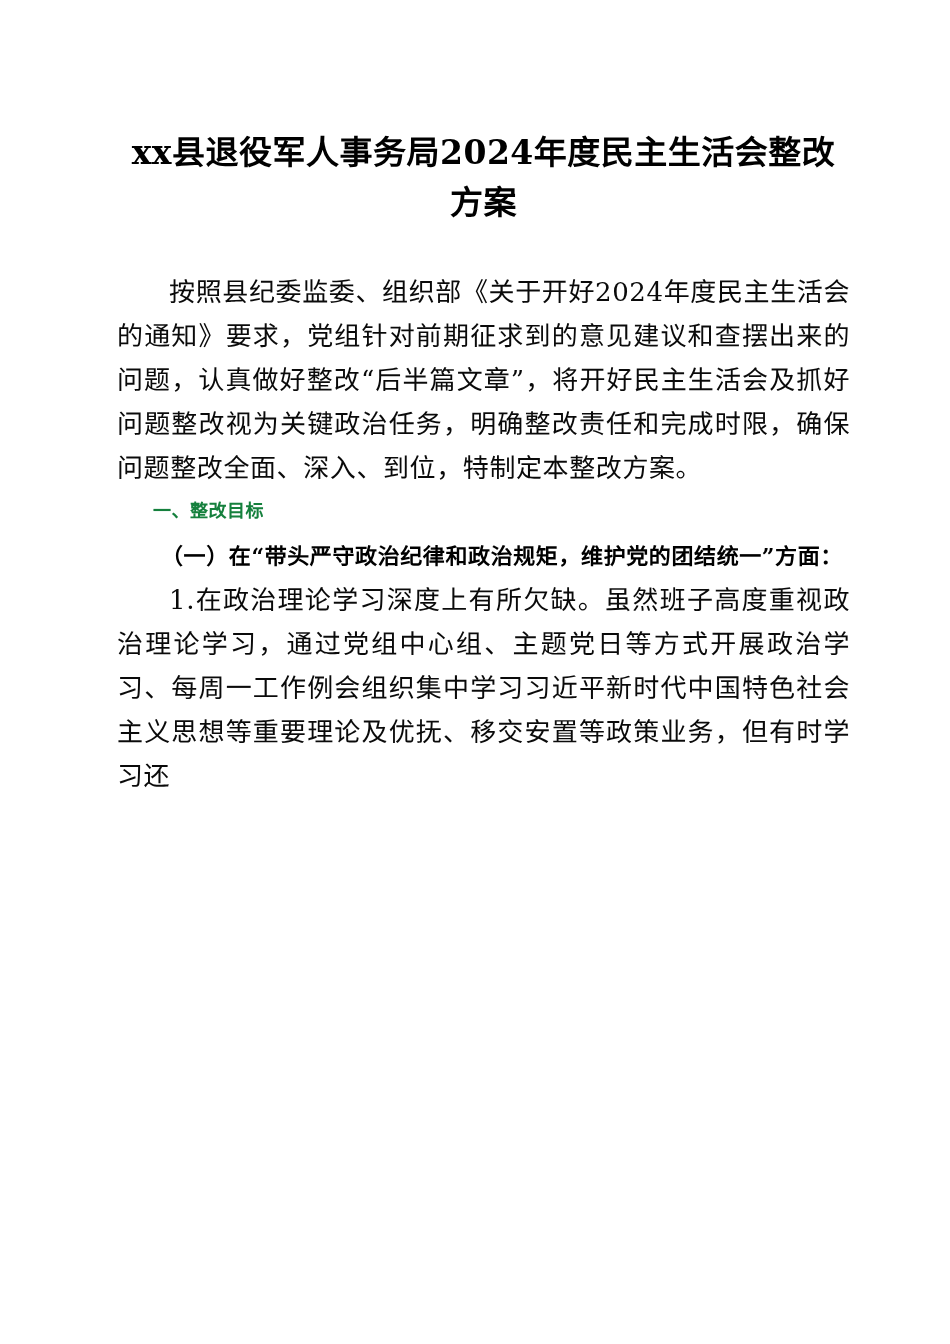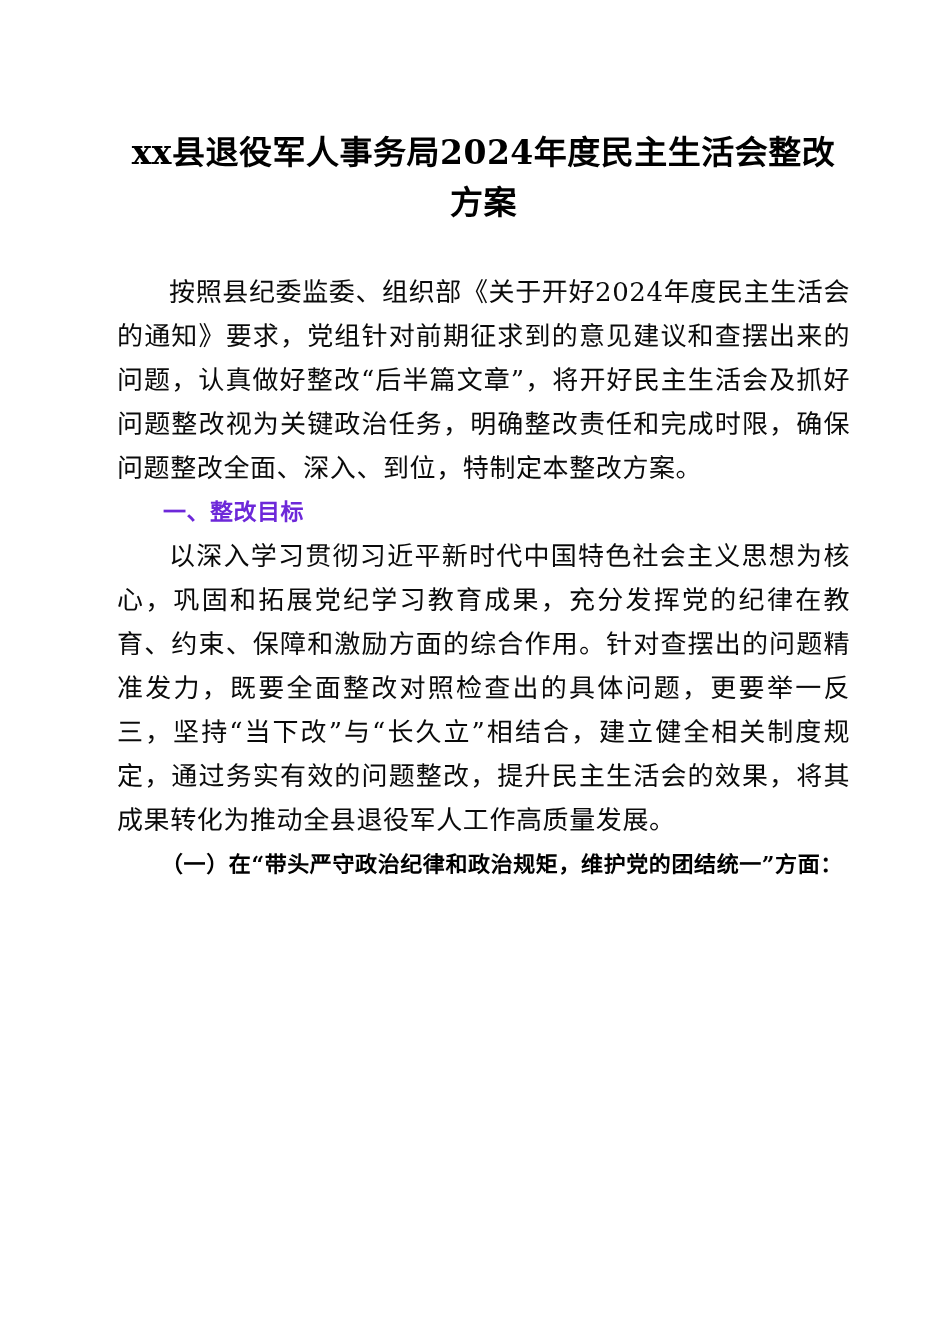--- a/index.html
+++ b/index.html
@@ -56,27 +56,27 @@
     font-weight: 400;
   }
 
   .para-lead {
     margin-top: 42px;
   }
 
   
   .h1-cn {
     margin: 0;
-    font-family: Liberation Sans, sans-serif;
+    font-family: Liberation Mono, monospace;
     font-weight: 700;
-    font-size: 23px;
+    font-size: 18px;
     line-height: 44px;
     text-indent: 2em;
     letter-spacing: 0.5px;
-    color: #6d28d9;
+    color: #15803d;
   }
 
   
   .h2-cn {
     margin: 0;
     font-family: "DejaVu Serif", "Liberation Serif", serif;
     font-weight: 600;
     font-size: 22px;
     line-height: 44px;
     text-align: justify;
@@ -96,20 +96,20 @@
 <div class="page">
 
   <h1 class="doc-title">xx县退役军人事务局2024年度民主生活会整改方案</h1>
 
   <div class="body-block">
 
     <p class="para para-lead">按照县纪委监委、组织部《关于开好2024年度民主生活会的通知》要求，党组针对前期征求到的意见建议和查摆出来的问题，认真做好整改“后半篇文章”，将开好民主生活会及抓好问题整改视为关键政治任务，明确整改责任和完成时限，确保问题整改全面、深入、到位，特制定本整改方案。</p>
 
     <h2 class="h1-cn">一、整改目标</h2>
 
-    <p class="para">以深入学习贯彻习近平新时代中国特色社会主义思想为核心，巩固和拓展党纪学习教育成果，充分发挥党的纪律在教育、约束、保障和激励方面的综合作用。针对查摆出的问题精准发力，既要全面整改对照检查出的具体问题，更要举一反三，坚持“当下改”与“长久立”相结合，建立健全相关制度规定，通过务实有效的问题整改，提升民主生活会的效果，将其成果转化为推动全县退役军人工作高质量发展。</p>
 
 
     <p class="h2-cn">（一）在“带头严守政治纪律和政治规矩，维护党的团结统一”方面：</p>
 
+    <p class="para">1.在政治理论学习深度上有所欠缺。虽然班子高度重视政治理论学习，通过党组中心组、主题党日等方式开展政治学习、每周一工作例会组织集中学习习近平新时代中国特色社会主义思想等重要理论及优抚、移交安置等政策业务，但有时学习还</p>
 
   </div>
 </div>
 
 </body></html>

